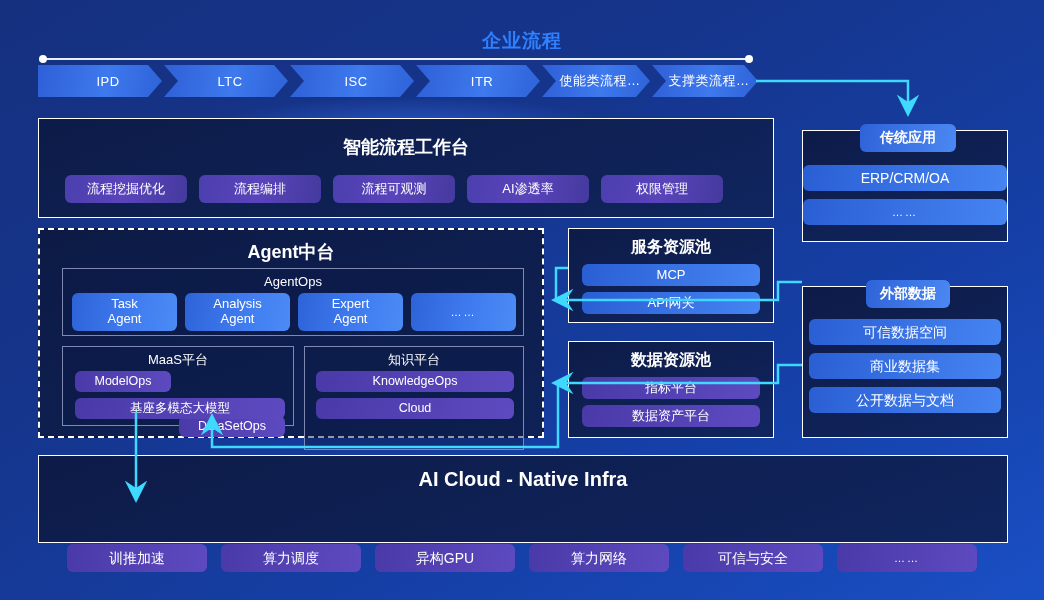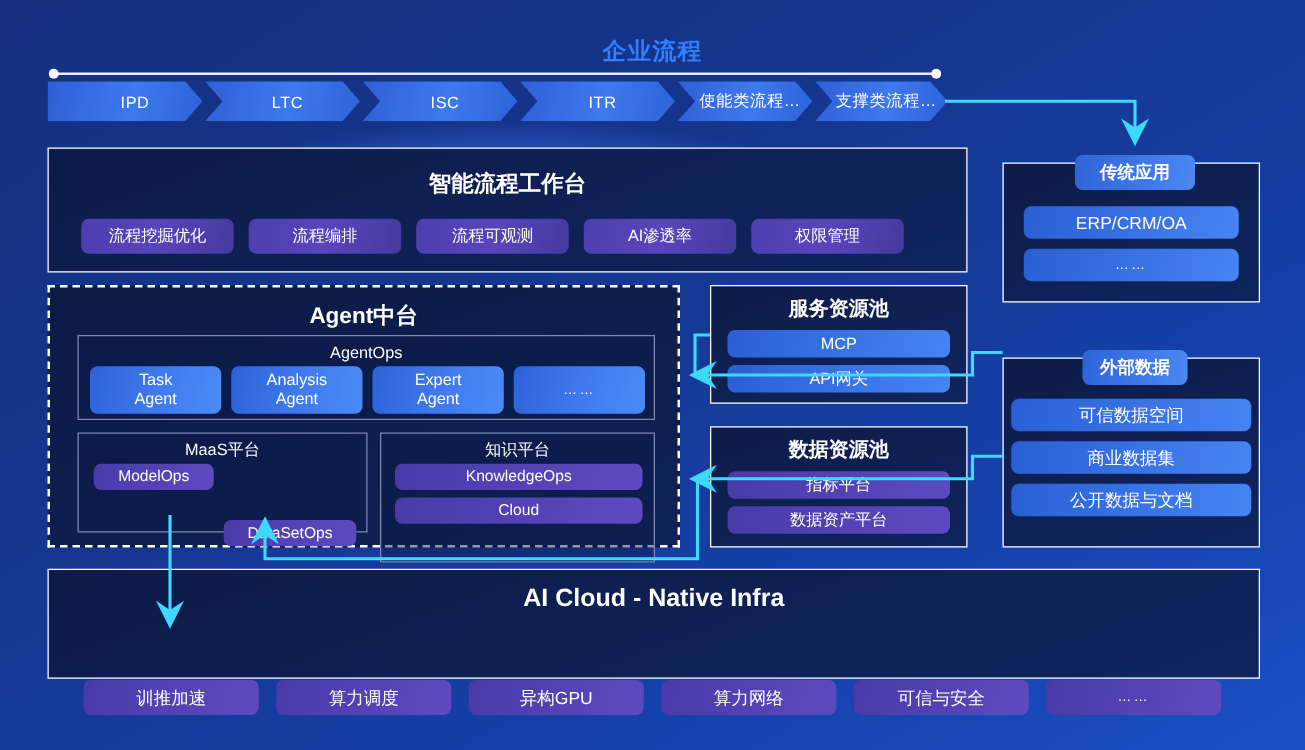--- a/index.html
+++ b/index.html
@@ -117,21 +117,21 @@
   #svcpool { left: 568px; top: 228px; width: 206px; height: 95px; }
   #svcpool .panel-title { font-size: 16px; margin-top: 8px; }
   #svcpool .pill { width: 178px; height: 22px; font-size: 13px; margin: 6px auto 0; }
 
   #datapool { left: 568px; top: 341px; width: 206px; height: 97px; }
   #datapool .panel-title { font-size: 16px; margin-top: 8px; }
   #datapool .pill { width: 178px; height: 22px; font-size: 13px; margin: 6px auto 0; }
 
   
   #trad { left: 802px; top: 130px; width: 206px; height: 112px; }
-  #trad .pill { width: 172px; height: 26px; font-size: 14px; margin: 0 auto; }
+  #trad .pill { width: 204px; height: 26px; font-size: 14px; margin: 0 auto; }
   #trad .p1 { margin-top: 34px; }
   #trad .p2 { margin-top: 8px; }
 
   #ext { left: 802px; top: 286px; width: 206px; height: 152px; }
   #ext .pill { width: 192px; height: 26px; font-size: 14px; margin: 0 auto; }
   #ext .p1 { margin-top: 32px; }
   #ext .p2, #ext .p3 { margin-top: 8px; }
 
   .float-label {
     position: absolute; display: flex; align-items: center; justify-content: center;
@@ -234,20 +234,25 @@
     </div>
 
     <div class="subbox" id="maas">
       <div class="sub-title">MaaS平台</div>
       <div class="r1">
         <div class="pill violet">
             <span>ModelOps</span>
           </div>
         <div class="pill violet">
             <span>DataSetOps</span>
+          </div>
+      </div>
+      <div class="r2">
+        <div class="pill violet">
+            <span>基座多模态大模型</span>
           </div>
       </div>
     </div>
 
     <div class="subbox" id="know">
       <div class="sub-title">知识平台</div>
       <div class="r1">
         <div class="pill violet">
             <span>KnowledgeOps</span>
           </div>

